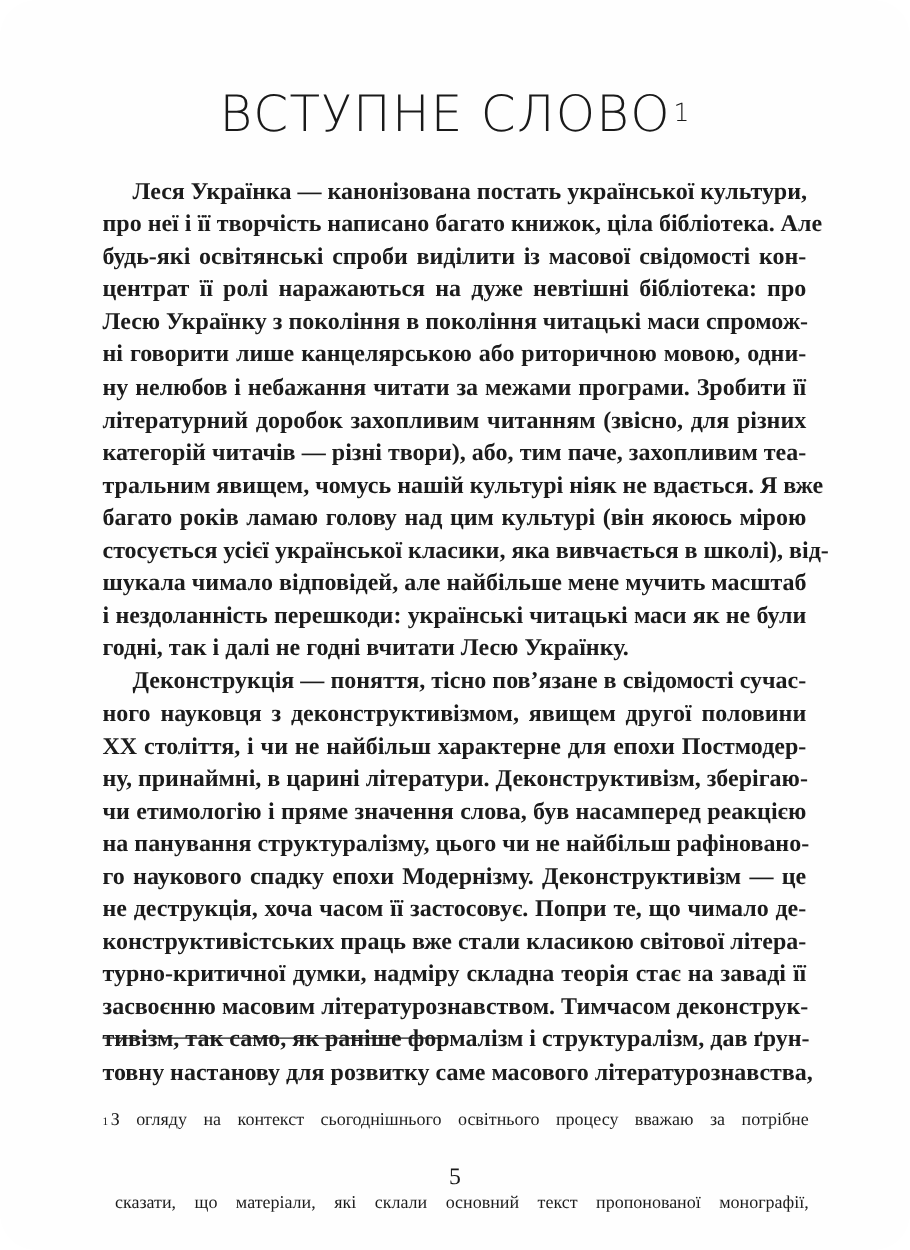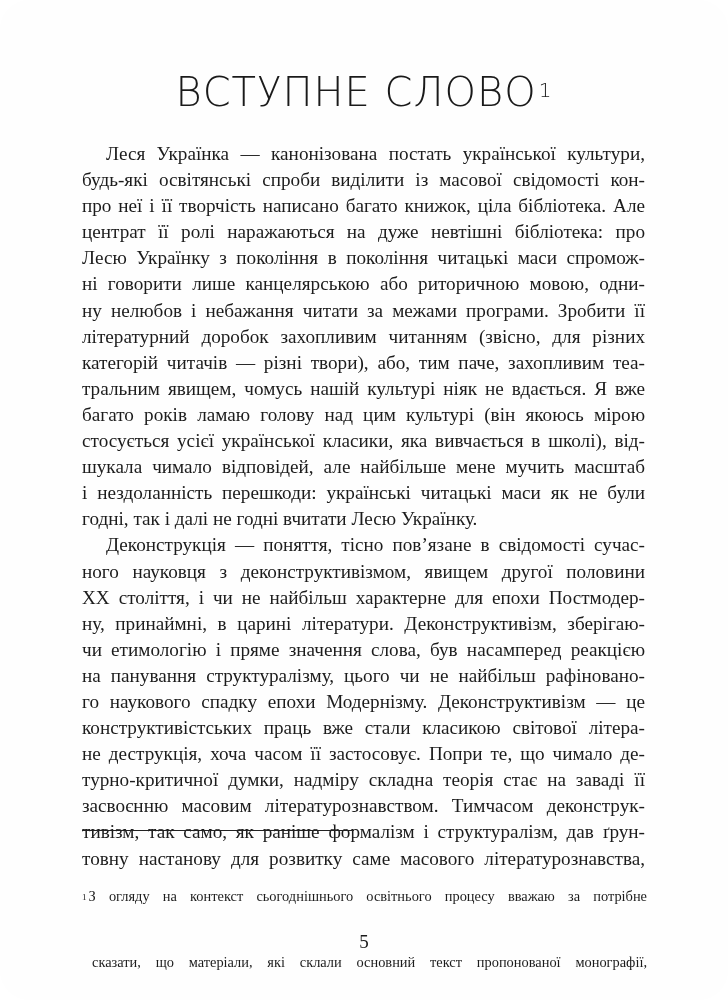--- a/index.html
+++ b/index.html
@@ -43,20 +43,21 @@
     }
     .body-text {
       position: absolute;
       left: 82px;
       top: 141px;
       width: 563px;
       font-family: "Liberation Serif", serif;
       font-size: 19.2px;
       line-height: 26.1px;
       color: #1c1c1c;
+      font-weight: bold;
     }
     .line {
       display: block;
       white-space: nowrap;
       text-align: justify;
       text-align-last: justify;
       height: 26.1px;
     }
     .line.last {
       text-align-last: left;
@@ -115,22 +116,22 @@
 </head>
 <body>
 
 <div class="page">
 
   <div class="title"><span>ВСТУПНЕ СЛОВО</span><sup>1</sup></div>
 
   <div class="body-text" id="body-text">
       <div>
         <span class="line indent">Леся Українка — канонізована постать української культури,</span>
+        <span class="line">про неї і її творчість написано багато книжок, ціла бібліотека. Але</span>
         <span class="line">будь-які освітянські спроби виділити із масової свідомості кон-</span>
-        <span class="line">про неї і її творчість написано багато книжок, ціла бібліотека. Але</span>
         <span class="line">центрат її ролі наражаються на дуже невтішні бібліотека: про</span>
         <span class="line">Лесю Українку з покоління в покоління читацькі маси спромож-</span>
         <span class="line">ні говорити лише канцелярською або риторичною мовою, одни-</span>
         <span class="line">ну нелюбов і небажання читати за межами програми. Зробити її</span>
         <span class="line">літературний доробок захопливим читанням (звісно, для різних</span>
         <span class="line">категорій читачів — різні твори), або, тим паче, захопливим теа-</span>
         <span class="line">тральним явищем, чомусь нашій культурі ніяк не вдається. Я вже</span>
         <span class="line">багато років ламаю голову над цим культурі (він якоюсь мірою</span>
         <span class="line">стосується усієї української класики, яка вивчається в школі), від-</span>
         <span class="line">шукала чимало відповідей, але найбільше мене мучить масштаб</span>
@@ -138,22 +139,22 @@
         <span class="line last">годні, так і далі не годні вчитати Лесю Українку.</span>
       </div>
       <div>
         <span class="line indent">Деконструкція — поняття, тісно пов’язане в свідомості сучас-</span>
         <span class="line">ного науковця з деконструктивізмом, явищем другої половини</span>
         <span class="line">XX століття, і чи не найбільш характерне для епохи Постмодер-</span>
         <span class="line">ну, принаймні, в царині літератури. Деконструктивізм, зберігаю-</span>
         <span class="line">чи етимологію і пряме значення слова, був насамперед реакцією</span>
         <span class="line">на панування структуралізму, цього чи не найбільш рафіновано-</span>
         <span class="line">го наукового спадку епохи Модернізму. Деконструктивізм — це</span>
+        <span class="line">не деструкція, хоча часом її застосовує. Попри те, що чимало де-</span>
         <span class="line">конструктивістських праць вже стали класикою світової літера-</span>
-        <span class="line">не деструкція, хоча часом її застосовує. Попри те, що чимало де-</span>
         <span class="line">турно-критичної думки, надміру складна теорія стає на заваді її</span>
         <span class="line">засвоєнню масовим літературознавством. Тимчасом деконструк-</span>
         <span class="line">тивізм, так само, як раніше формалізм і структуралізм, дав ґрун-</span>
         <span class="line">товну настанову для розвитку саме масового літературознавства,</span>
       </div>
     </div>
 
   <div class="footnote-rule"></div>
 
   <div class="footnotes" id="footnotes">

